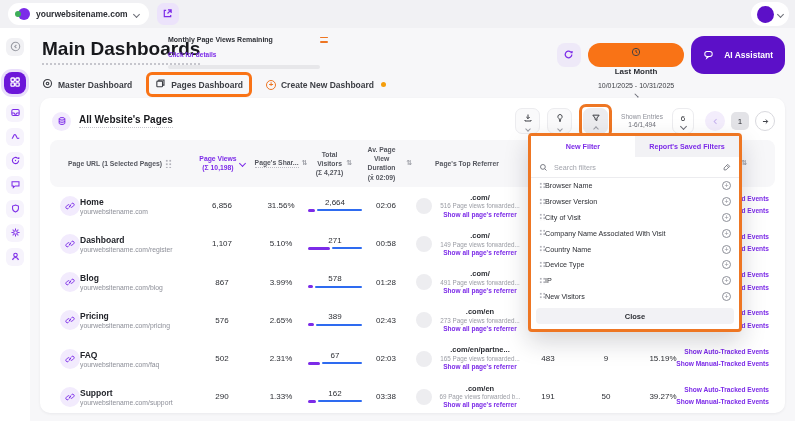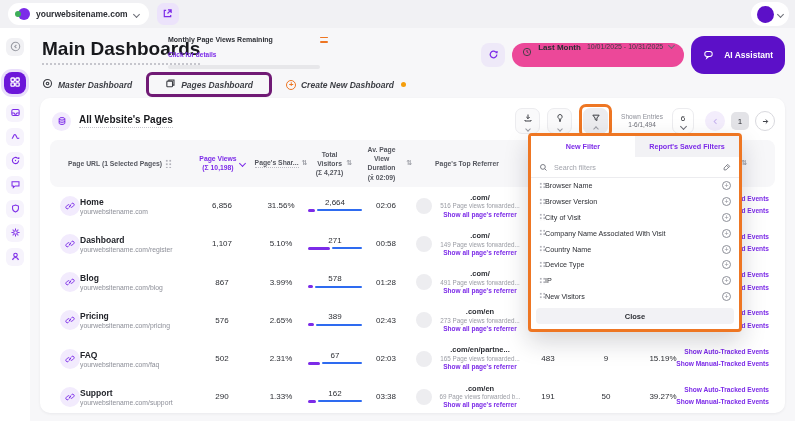--- a/index.html
+++ b/index.html
@@ -42,33 +42,33 @@
   .quota { position:absolute; left:138px; top:8px; width:160px; }
   .quota-row { display:flex; align-items:center; justify-content:space-between; }
   .quota-label { font-size:7px; font-weight:bold; color:#2c2e34; }
   .quota-burger { width:8px; height:6px; display:flex; flex-direction:column; justify-content:space-between; }
   .quota-burger i { display:block; height:1.6px; border-radius:1px; background:#ee7623; }
   .quota-link { font-size:6.5px; font-weight:bold; color:#7c2be8; cursor:pointer; display:inline-block; margin-top:1px; }
   .quota-bar { margin-top:4px; width:152px; height:4px; border-radius:2px; background:#e7e7ea; }
   .head-right { position:absolute; right:10px; top:8px; display:flex; align-items:center; gap:7px; }
   .refresh-btn { width:24px; height:24px; border:none; border-radius:8px; background:#eee9f8;
     color:#7c2be8; display:flex; align-items:center; justify-content:center; cursor:pointer; }
-  .period-pill { height:24px; background:#ec4899; border-radius:12px; display:flex; 
-    gap:6px; padding:0 10px; cursor:pointer; }
+  .period-pill { height:24px; background:#f97316; border-radius:12px; display:flex; align-items:center;
+    gap:6px; padding:0 10px; cursor:pointer;flex-direction:column; }
   .period-label { font-size:8px; font-weight:bold; color:#2c2e34; }
   .period-range { font-size:7px; color:#3c3e44; }
   .ai-btn { height:38px; border:none; border-radius:13px; background:#5c10c8; color:#fff;
     display:flex; align-items:center; gap:10px; padding:0 12px; font-size:8.5px; font-weight:bold; cursor:pointer; }
 
   
   .tabs-row { position:absolute; left:12px; top:44px; display:flex; align-items:center; gap:14px; }
   .tab { display:flex; align-items:center; gap:5px; font-size:8.5px; font-weight:bold; color:#3c3e44;
-    cursor:pointer;font-style:italic; }
+    cursor:pointer; }
   .tab svg { width:11px; height:11px; color:#3c3e44; }
-  .tab-annot { border:3px solid #701a75; border-radius:6px; padding:3px 16px; }
+  .tab-annot { border:3px solid #f97316; border-radius:6px; padding:3px 6px; }
   .plus-ic { width:10px; height:10px; border-radius:50%; border:1.2px solid #ee7623; color:#ee7623;
     font-size:8px; line-height:8px; text-align:center; font-weight:bold; }
   .orange-dot { width:5px; height:5px; border-radius:50%; background:#f59e0b; margin-left:2px; }
 
   
   .card { position:absolute; left:10px; top:70px; width:745px; height:315px; background:#fff;
     border-radius:10px; box-shadow:0 1px 3px rgba(20,20,40,.06); }
   .card-head { position:absolute; left:12px; right:10px; top:8px; height:30px; display:flex;
     align-items:center; justify-content:space-between; }
   .card-title-wrap { display:flex; align-items:center; gap:8px; }

